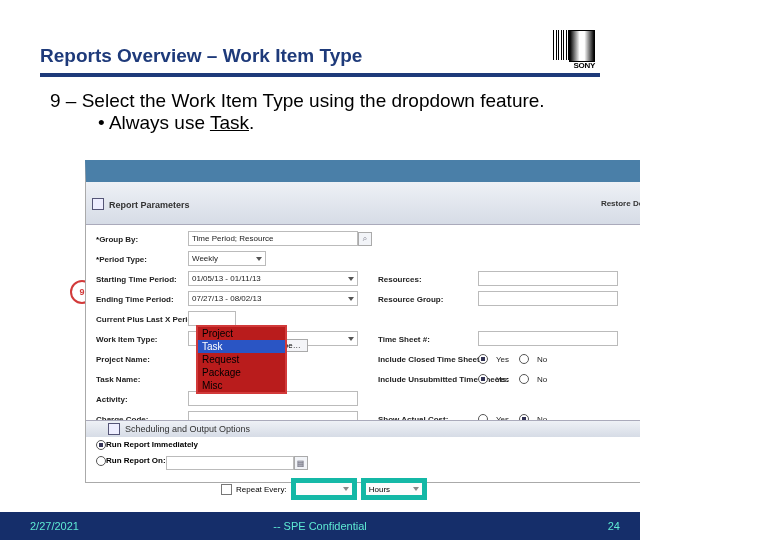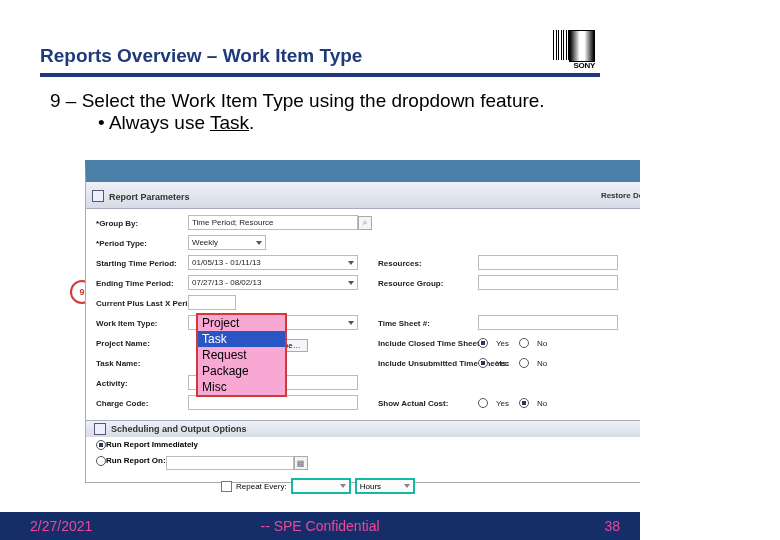--- a/index.html
+++ b/index.html
@@ -12,51 +12,51 @@
   .logo-stripes{position:absolute;right:26px;top:0;width:16px;height:30px;display:flex;justify-content:space-between}
   .logo-stripes span{width:1px;height:30px;background:#000}
   .logo-txt{position:absolute;right:0;top:31px;font-size:8px;font-weight:bold;color:#000;letter-spacing:-0.3px}
   .body{position:absolute;top:90px;left:50px;right:50px}
   .step{font-size:19px;color:#000;}
   .bullet{font-size:19px;margin-left:48px}
   .bullet::before{content:"•  "}
   .u{text-decoration:underline}
   .screenshot{position:absolute;top:160px;left:85px;width:580px;height:300px;border:1px solid #aaa;background:#fff;border-top:22px solid #4a7fa8}
   .sc-hdr{position:absolute;top:-21px;left:4px;color:#fff;font-size:9px}
-  .rp-bar{height:18px;background:linear-gradient(#eef1f6,#d6dce6);border-bottom:1px solid #aab;display:flex;align-items:center;padding:4px 6px;justify-content:space-between}
+  .rp-bar{height:18px;background:linear-gradient(#eef1f6,#d6dce6);border-bottom:1px solid #aab;display:flex;align-items:center;padding:12px 6px;justify-content:space-between}
   .rp-bar .ico{display:inline-block;width:10px;height:10px;border:1px solid #557;margin-right:5px;background:#eef;vertical-align:middle}
   .rp-ttl{font-size:9px;font-weight:bold;color:#333;filter:blur(0.3px)}
   .restore{font-size:8px;font-weight:bold;color:#333;filter:blur(0.4px)}
   .grid{display:grid;grid-template-columns:92px 170px 20px 100px 140px;font-size:8px;color:#222;padding:6px 10px 0 10px;gap:4px 0;filter:blur(0.35px)}
   .cell{height:16px;display:flex;align-items:center}
   .lbl{font-weight:bold;white-space:nowrap}
   .lbl.req::before{content:"*";color:#000}
   .val{border:1px solid #bbb;height:13px;padding:0 3px;display:flex;align-items:center;background:#fff}
   .val.sel::after{content:"";margin-left:auto;border-left:3px solid transparent;border-right:3px solid transparent;border-top:4px solid #555}
   .yn{display:flex;gap:10px}
   .rad{display:inline-flex;align-items:center;gap:8px}
   .rad i{width:8px;height:8px;border:1px solid #555;border-radius:50%;display:inline-block;background:#fff}
   .rad.on i{background:radial-gradient(circle,#335 40%,#fff 45%)}
   .mag{width:12px;height:12px;border:1px solid #aaa;background:#f2f4f8;display:flex;align-items:center;justify-content:center;font-size:8px;color:#667}
   .callout{position:absolute;left:70px;top:280px;width:20px;height:20px;border:2px solid #d23a3a;border-radius:50%;display:flex;align-items:center;justify-content:center;font-size:9px;font-weight:bold;color:#d23a3a;background:#fff}
-  .dd{position:absolute;top:131px;left:110px;width:87px;border:2px solid #d23a3a;background:#f9a8d4;font-size:12px;filter:none}
+  .dd{position:absolute;top:143px;left:110px;width:87px;border:2px solid #d23a3a;background:#b91c1c;font-size:10px;filter:none}
   .dd div{padding:1px 4px}
   .dd .hi{background:#2a55c4;color:#fff}
   .wit-btn{position:absolute;top:157px;left:144px;font-size:8px;border:1px solid #aaa;padding:1px 6px;background:#f4f5f8;filter:blur(0.35px)}
-  .sched{position:absolute;top:238px;left:0;right:0;height:16px;background:linear-gradient(#eef1f6,#d6dce6);border-top:1px solid #aab;display:flex;align-items:center;padding-left:8px;font-size:9px;font-weight:bold;color:#333;filter:blur(0.35px)}
+  .sched{position:absolute;top:238px;left:0;right:0;height:16px;background:linear-gradient(#eef1f6,#d6dce6);border-top:1px solid #aab;display:flex;align-items:center;padding-left:22px;font-size:9px;font-weight:normal;color:#333;filter:blur(0.35px)}
   .sched .ico{display:inline-block;width:10px;height:10px;border:1px solid #557;margin-right:5px;background:#eef}
   .runopts{position:absolute;top:258px;left:10px;font-size:8px;filter:blur(0.35px)}
   .runopts .row{display:flex;align-items:flex-start;margin-bottom:6px}
   .runopts i{width:8px;height:8px;border:1px solid #555;border-radius:50%;display:inline-block;background:#fff}
   .runopts .on i{background:radial-gradient(circle,#335 40%,#fff 45%)}
   .rpt{position:absolute;top:296px;left:135px;font-size:8px;display:flex;align-items:center;gap:4px;filter:blur(0.35px)}
   .cb{width:9px;height:9px;border:1px solid #777;background:#fff;display:inline-block}
-  .tinysel{border:2px solid #14b8a6;height:12px;width:50px;display:inline-flex;align-items:center;padding:0 3px;background:#fcfcfc}
+  .tinysel{border:5px solid #14b8a6;height:12px;width:50px;display:inline-flex;align-items:center;padding:0 3px;background:#fcfcfc}
   .tinysel::after{content:"";margin-left:auto;border-left:3px solid transparent;border-right:3px solid transparent;border-top:4px solid #888}
-  .footer{position:absolute;bottom:0;left:0;right:0;height:28px;background:#152e6a;color:#ec4899;display:flex;align-items:center;font-size:14px}
+  .footer{position:absolute;bottom:0;left:0;right:0;height:28px;background:#152e6a;color:#5eead4;display:flex;align-items:center;font-size:11px}
   .footer .date{position:absolute;left:30px}
   .footer .conf{position:absolute;left:50%;transform:translateX(-50%)}
   .footer .pg{position:absolute;right:20px}
 </style>
 </head>
 <body>
 
 <div class="slide">
 
   <div class="header">
@@ -215,16 +215,16 @@
       <span class="cb"></span>
       <span>Repeat Every:</span>
       <span class="tinysel"></span>
       <span class="tinysel">Hours</span>
     </div>
   </div>
 
   <div class="footer">
     <span class="date">2/27/2021</span>
     <span class="conf">-- SPE Confidential</span>
-    <span class="pg">38</span>
+    <span class="pg">24</span>
   </div>
 
 </div>
 
 </body></html>

